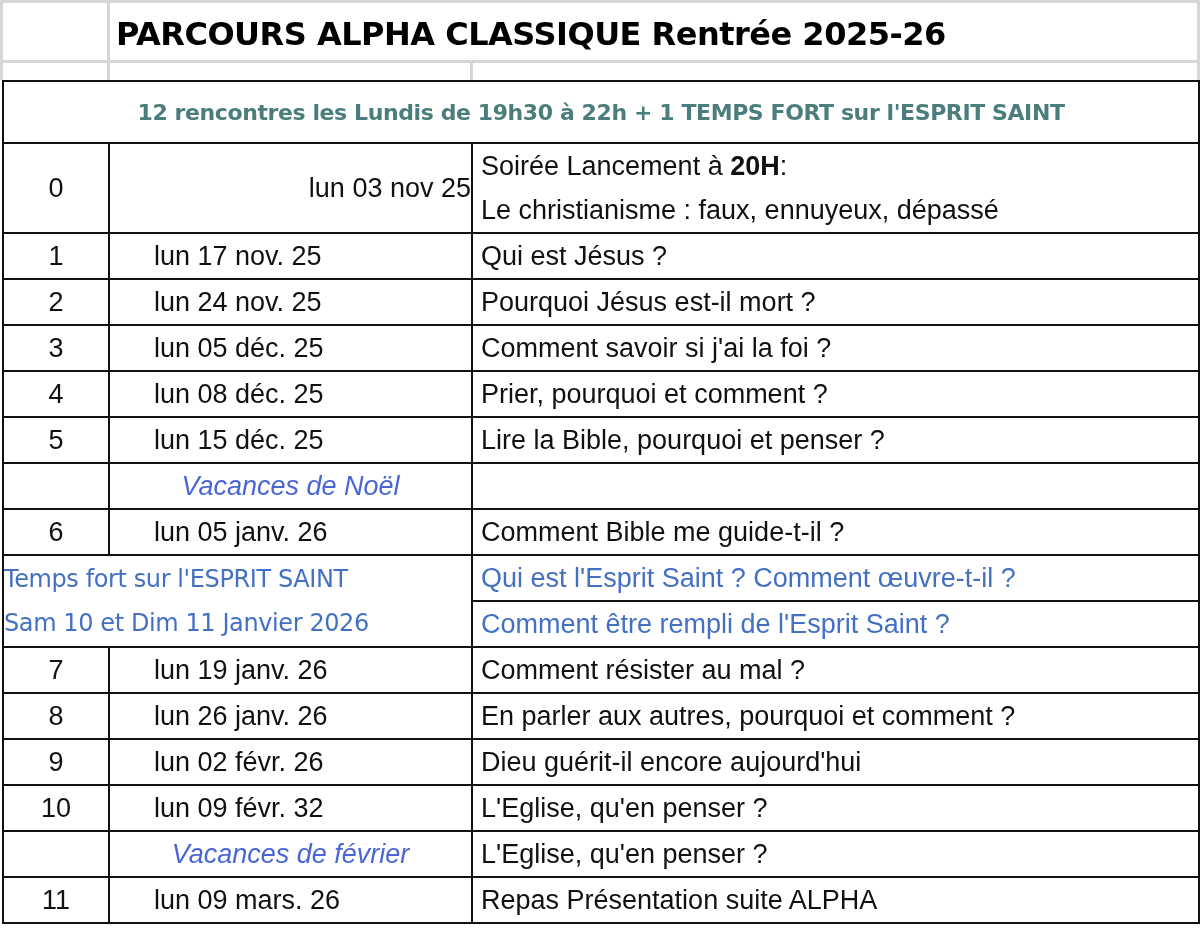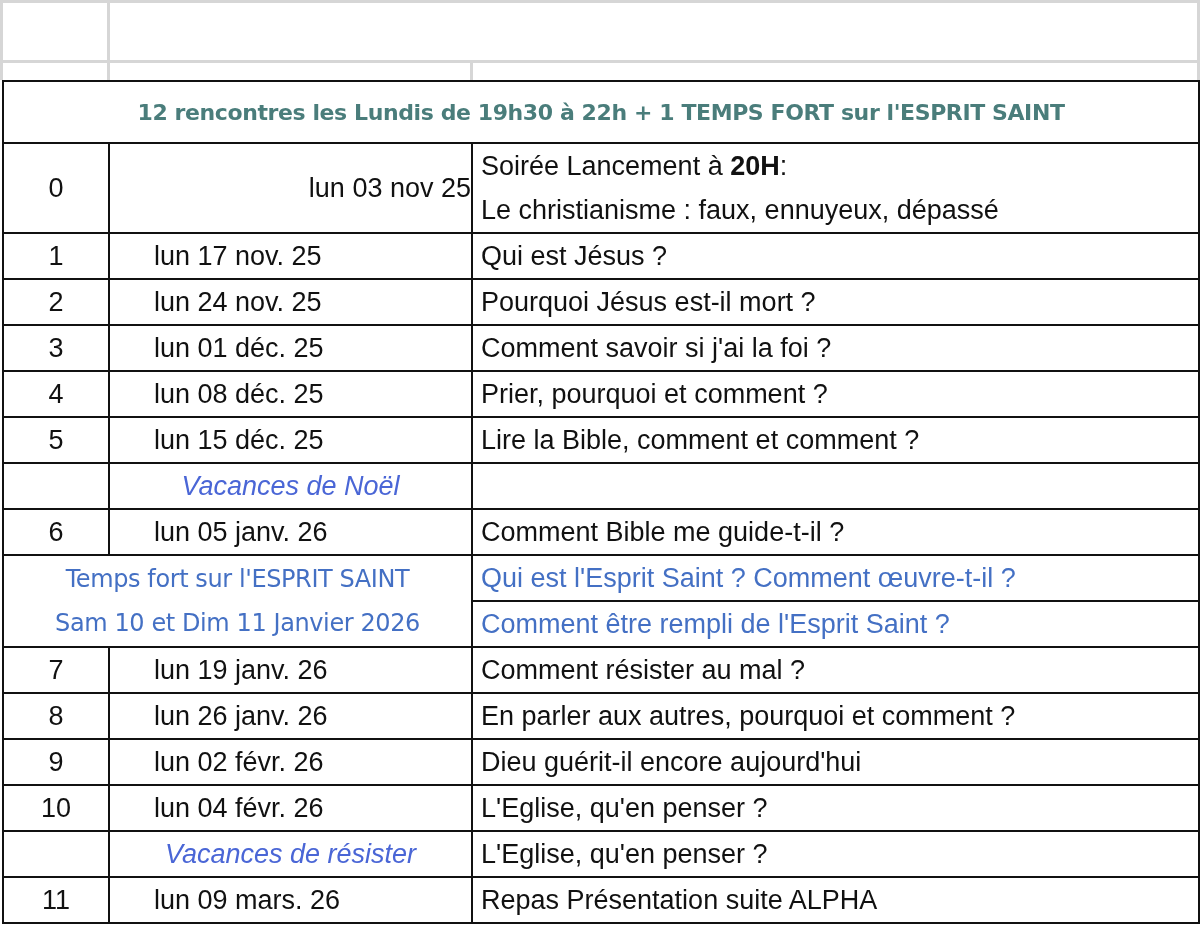--- a/index.html
+++ b/index.html
@@ -10,36 +10,37 @@
   .title { position:absolute; left:116px; top:8px; height:52px; line-height:52px; font-family:"DejaVu Sans", sans-serif; font-weight:bold; font-size:32px; color:#000; letter-spacing:-0.5px; white-space:nowrap; }
   table.sched { position:absolute; left:2px; top:80px; width:1196px; border-collapse:collapse; table-layout:fixed; }
   table.sched td { border:2.5px solid #111; padding:0; height:44px; font-size:27px; color:#111; white-space:nowrap; overflow:hidden; }
   td.num { text-align:center; }
   td.date { padding-left:44px !important; }
   td.date-center { text-align:right; }
   td.topic { padding-left:8px !important; }
   td.subtitle { text-align:center; height:60px !important; font-family:"DejaVu Sans", sans-serif; font-weight:bold; font-size:22px !important; color:#4a7d7b !important; letter-spacing:-0.4px; }
   .holiday { color:#4a66d6 !important; font-style:italic; text-align:center;border-radius:20px; }
   .blue { color:#4470c4 !important;margin-left:36px; }
-  .tf { text-align:center; font-family:"DejaVu Sans", sans-serif; font-size:24px !important; color:#4470c4 !important; letter-spacing:-0.4px; }
+  .tf { font-family:"DejaVu Sans", sans-serif; font-size:24px !important; color:#4470c4 !important; letter-spacing:-0.4px; }
   .line { display:block; line-height:44px; }
   tr.tall td { height:84px; }
 </style>
 </head>
 <body>
 
 <div class="sheet">
 
   <div class="gl" style="left:0;top:0;width:1200px;height:3px;"></div>
   <div class="gl" style="left:0;top:60px;width:1200px;height:3px;"></div>
   <div class="gl" style="left:0;top:0;width:3px;height:80px;"></div>
   <div class="gl" style="left:107px;top:0;width:3px;height:80px;"></div>
   <div class="gl" style="left:470px;top:62px;width:3px;height:18px;"></div>
   <div class="gl" style="left:1197px;top:0;width:3px;height:80px;"></div>
 
+  <div class="title">PARCOURS ALPHA CLASSIQUE Rentrée 2025-26</div>
 
   <table class="sched">
     <colgroup>
       <col style="width:106px">
       <col style="width:363px">
       <col style="width:727px">
     </colgroup>
     <tbody>
         <tr>
       <td class="subtitle" colspan="3">12 rencontres les Lundis de 19h30 à 22h + 1 TEMPS FORT sur l'ESPRIT SAINT</td>
@@ -57,32 +58,32 @@
       <td class="date">lun 17 nov. 25</td>
       <td class="topic">Qui est Jésus ?</td>
     </tr>
     <tr>
       <td class="num">2</td>
       <td class="date">lun 24 nov. 25</td>
       <td class="topic">Pourquoi Jésus est-il mort ?</td>
     </tr>
     <tr>
       <td class="num">3</td>
-      <td class="date">lun 01 déc. 25</td>
+      <td class="date">lun 05 déc. 25</td>
       <td class="topic">Comment savoir si j'ai la foi ?</td>
     </tr>
     <tr>
       <td class="num">4</td>
       <td class="date">lun 08 déc. 25</td>
       <td class="topic">Prier, pourquoi et comment ?</td>
     </tr>
     <tr>
       <td class="num">5</td>
       <td class="date">lun 15 déc. 25</td>
-      <td class="topic">Lire la Bible, comment et comment ?</td>
+      <td class="topic">Lire la Bible, pourquoi et penser ?</td>
     </tr>
     <tr>
       <td class="num"></td>
       <td class="holiday">Vacances de Noël</td>
       <td class="topic"></td>
     </tr>
     <tr>
       <td class="num">6</td>
       <td class="date">lun 05 janv. 26</td>
       <td class="topic">Comment Bible me guide-t-il ?</td>
@@ -107,26 +108,26 @@
       <td class="date">lun 26 janv. 26</td>
       <td class="topic">En parler aux autres, pourquoi et comment ?</td>
     </tr>
     <tr>
       <td class="num">9</td>
       <td class="date">lun 02 févr. 26</td>
       <td class="topic">Dieu guérit-il encore aujourd'hui</td>
     </tr>
     <tr>
       <td class="num">10</td>
-      <td class="date">lun 04 févr. 26</td>
+      <td class="date">lun 09 févr. 32</td>
       <td class="topic">L'Eglise, qu'en penser ?</td>
     </tr>
     <tr>
       <td class="num"></td>
-      <td class="holiday">Vacances de résister</td>
+      <td class="holiday">Vacances de février</td>
       <td class="topic">L'Eglise, qu'en penser ?</td>
     </tr>
     <tr>
       <td class="num">11</td>
       <td class="date">lun 09 mars. 26</td>
       <td class="topic">Repas Présentation suite ALPHA</td>
     </tr>
   </tbody>
     </table>
 </div>

